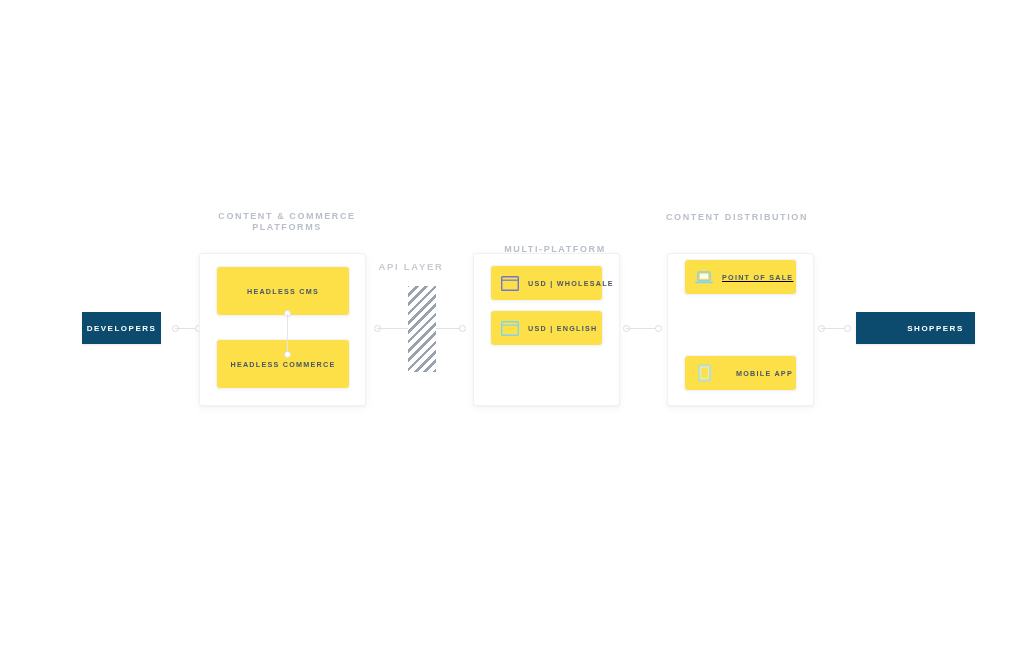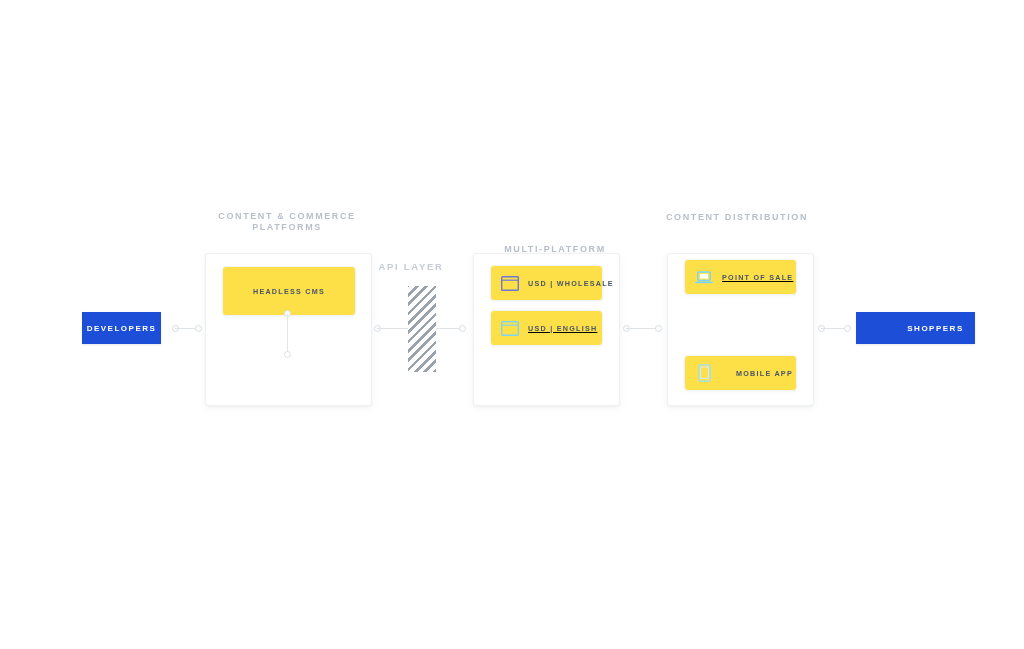--- a/index.html
+++ b/index.html
@@ -45,21 +45,21 @@
     font-weight: bold;
     letter-spacing: 1.7px;
     color: #c6ccd4;
     text-transform: uppercase;
   }
 
   
   .endpoint {
     position: absolute;
     height: 32px;
-    background: #1d4ed8;
+    background: #0c4a6e;
     display: flex;
     align-items: center;
     justify-content: center;
     color: #ffffff;
     font-size: 8px;
     font-weight: bold;
     letter-spacing: 1.5px;
     text-transform: uppercase;
     box-shadow: 0 1px 2px rgba(120,130,145,0.18);
   }
@@ -67,21 +67,21 @@
   #endpoint-shoppers   { left: 856px; top: 312px; width: 79px; padding-left: 40px; }
 
   
   .panel {
     position: absolute;
     background: #ffffff;
     border: 1px solid #f0f1f3;
     border-radius: 3px;
     box-shadow: 0 2px 7px rgba(140,148,160,0.10), 0 1px 2px rgba(140,148,160,0.07);
   }
-  #panel-platforms   { left: 205px; top: 253px; width: 165px; height: 151px; }
+  #panel-platforms   { left: 199px; top: 253px; width: 165px; height: 151px; }
   #panel-shopping    { left: 473px; top: 253px; width: 145px; height: 151px; }
   #panel-distribution{ left: 667px; top: 253px; width: 145px; height: 151px; }
 
   
   .card {
     position: absolute;
     background: #fde047;
     border: 1px solid #f2f3f5;
     border-radius: 4px;
     box-shadow: 0 1px 3px rgba(150,158,170,0.10);
@@ -110,21 +110,21 @@
   
   .card-icon {
     width: 113px;
     height: 36px;
     left: 16px;
     padding-left: 10px;
     box-sizing: border-box;
     gap: 9px;
   }
   #card-wholesale { top: 11px; }
-  #card-english   { top: 56px; text-decoration: underline; }
+  #card-english   { top: 56px; }
   #card-french    { top: 101px; }
   #card-pos       { top: 5px; text-decoration: underline; }
   #card-webapp    { top: 58px; }
   #card-mobileapp { top: 101px; gap: 23px; }
 
   .icon-slot {
     width: 18px;
     height: 18px;
     flex: 0 0 18px;
     display: flex;
@@ -230,20 +230,23 @@
     <span class="hline"></span>
     <span class="node right"></span>
   </div>
 
   <div class="panel" id="panel-platforms">
 
     <div class="card card-wide" id="card-cms">
       <span class="card-label">HEADLESS CMS</span>
     </div>
 
+    <div class="card card-wide" id="card-commerce">
+      <span class="card-label">HEADLESS COMMERCE</span>
+    </div>
   </div>
 
   <div id="inner-connector">
     <span class="node top"></span>
     <span class="vline"></span>
     <span class="node bottom"></span>
   </div>
 
   <div class="connector" id="conn-platforms-shopping">
     <span class="node left"></span>

